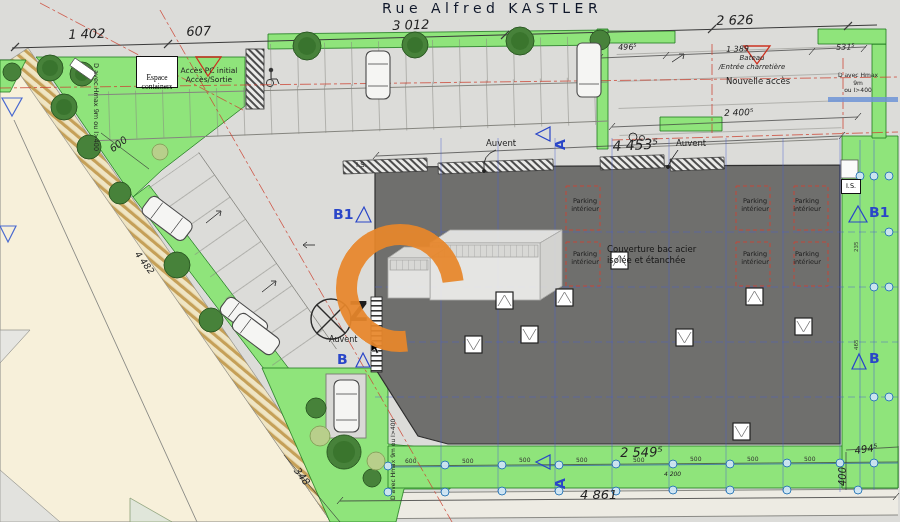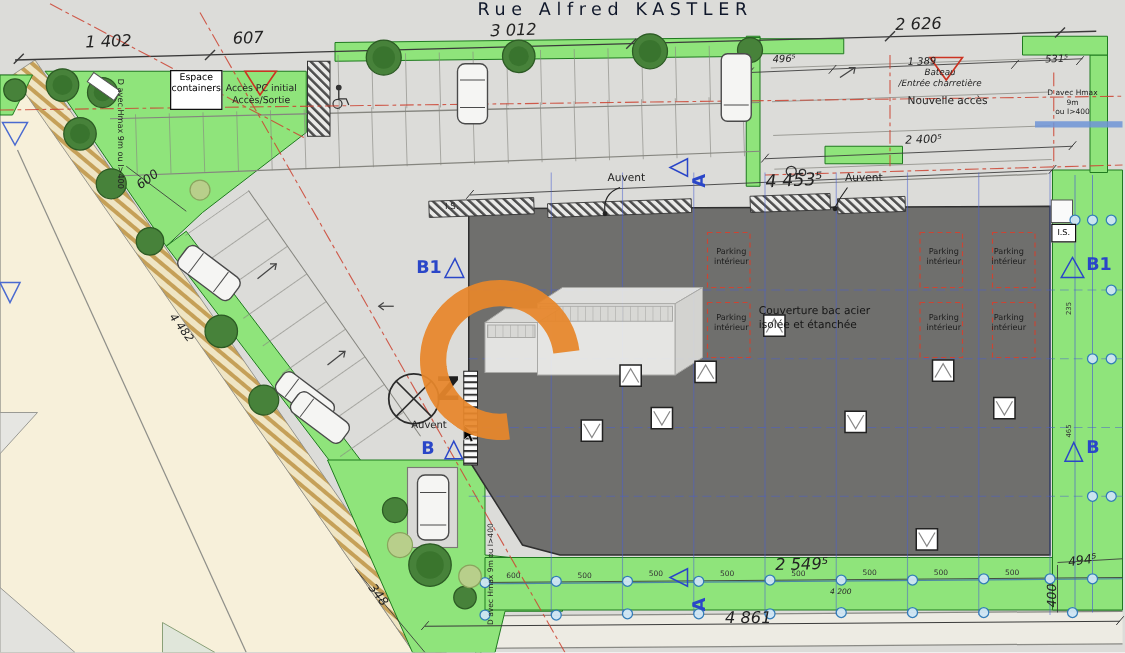--- a/index.html
+++ b/index.html
@@ -390,21 +390,21 @@
 <div class="lbl tiny" style="left:519px;top:457px;color:#333;">500</div>
 <div class="lbl tiny" style="left:576px;top:457px;color:#333;">500</div>
 <div class="lbl tiny" style="left:633px;top:457px;color:#333;">500</div>
 <div class="lbl tiny" style="left:690px;top:456px;color:#333;">500</div>
 <div class="lbl tiny" style="left:747px;top:456px;color:#333;">500</div>
 <div class="lbl tiny" style="left:804px;top:456px;color:#333;">500</div>
 <div class="lbl" style="left:854px;top:252px;font-size:5.5px;color:#333;transform:rotate(-90deg);">235</div>
 <div class="lbl" style="left:854px;top:350px;font-size:5.5px;color:#333;transform:rotate(-90deg);">465</div>
 
 <div class="box" style="left:136px;top:56px;width:40px;height:30px;">
-  <div class="ctr" style="font-size:7.5px;padding-top:0;">
+  <div class="ctr" style="font-size:7.5px;padding-top:16px;font-family:Liberation Serif, serif;">
     <span>Espace</span><br>
     <span>containers</span>
   </div>
 </div>
 <div class="lbl ctr" style="left:180px;top:66px;width:58px;font-size:7.5px;">
   <span>Accès PC initial</span><br>
   <span>Accès/Sortie</span>
 </div>
 <div class="lbl ctr it" style="left:716px;top:30px;width:72px;font-size:7px;margin-top:24px;">
   <span>Bateau</span><br>

